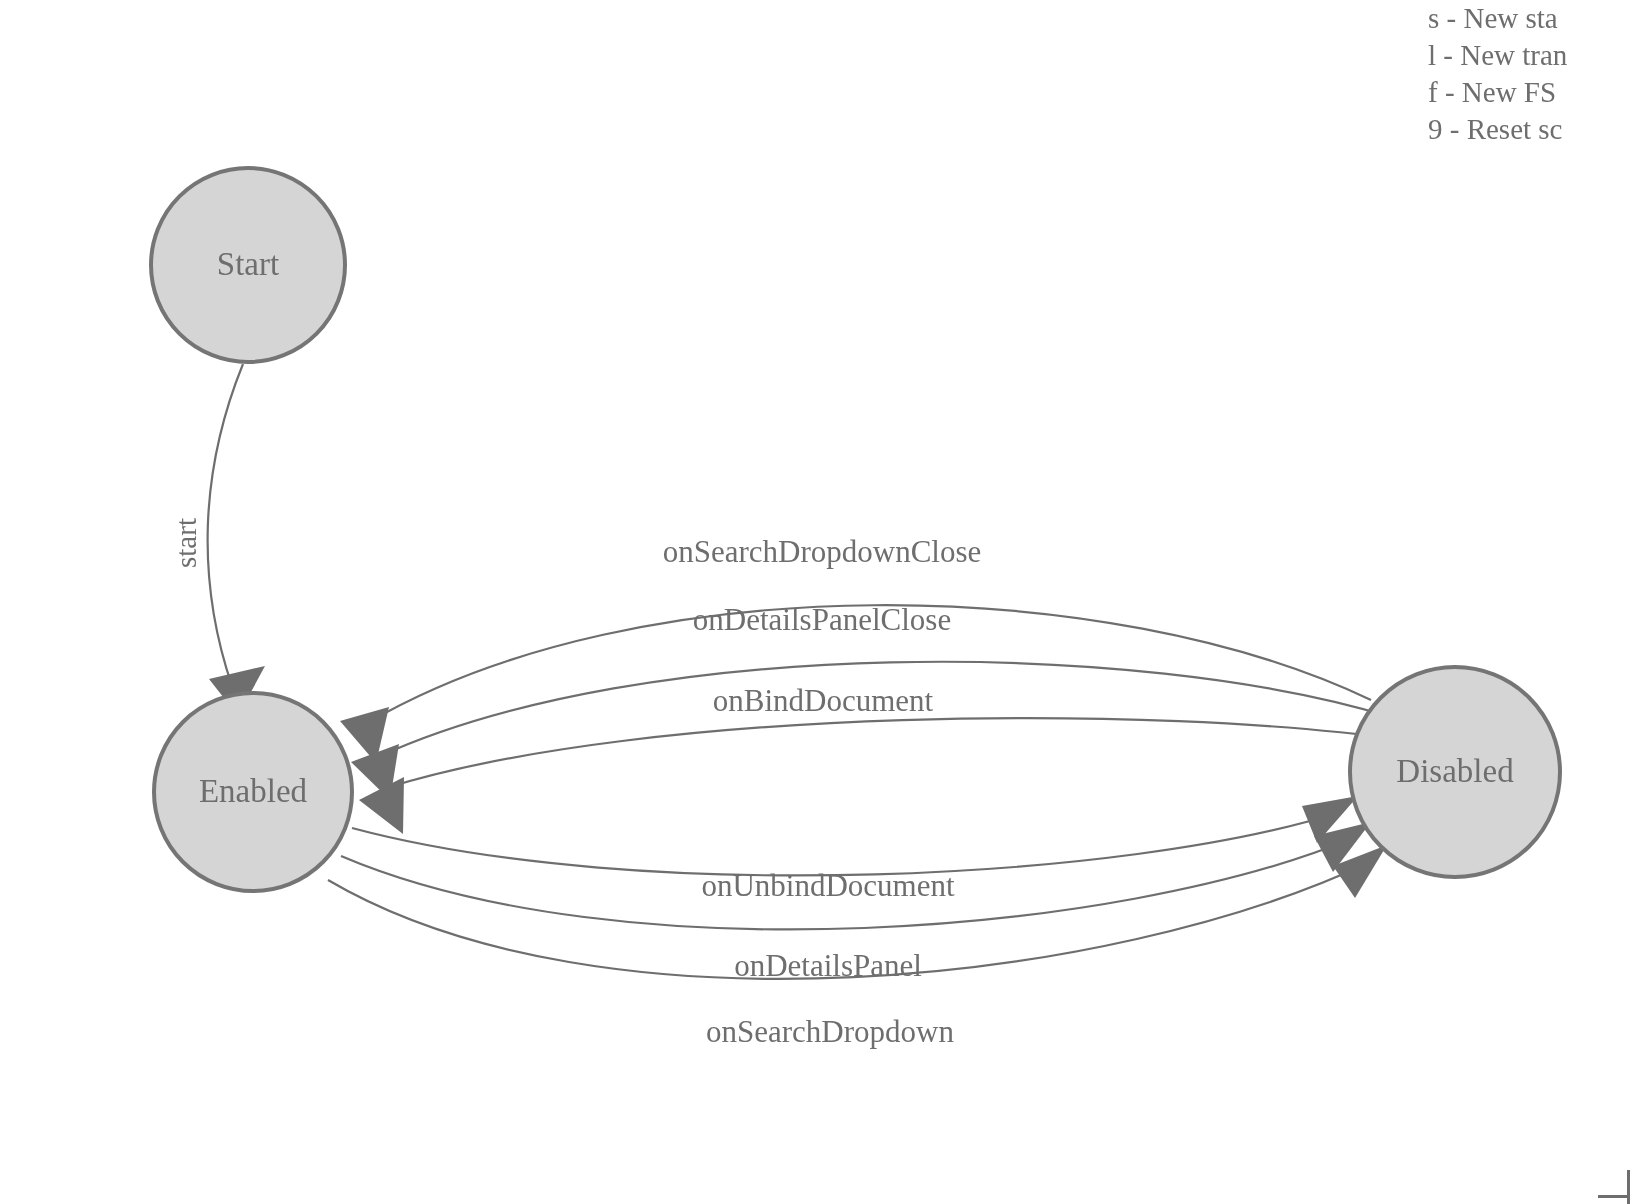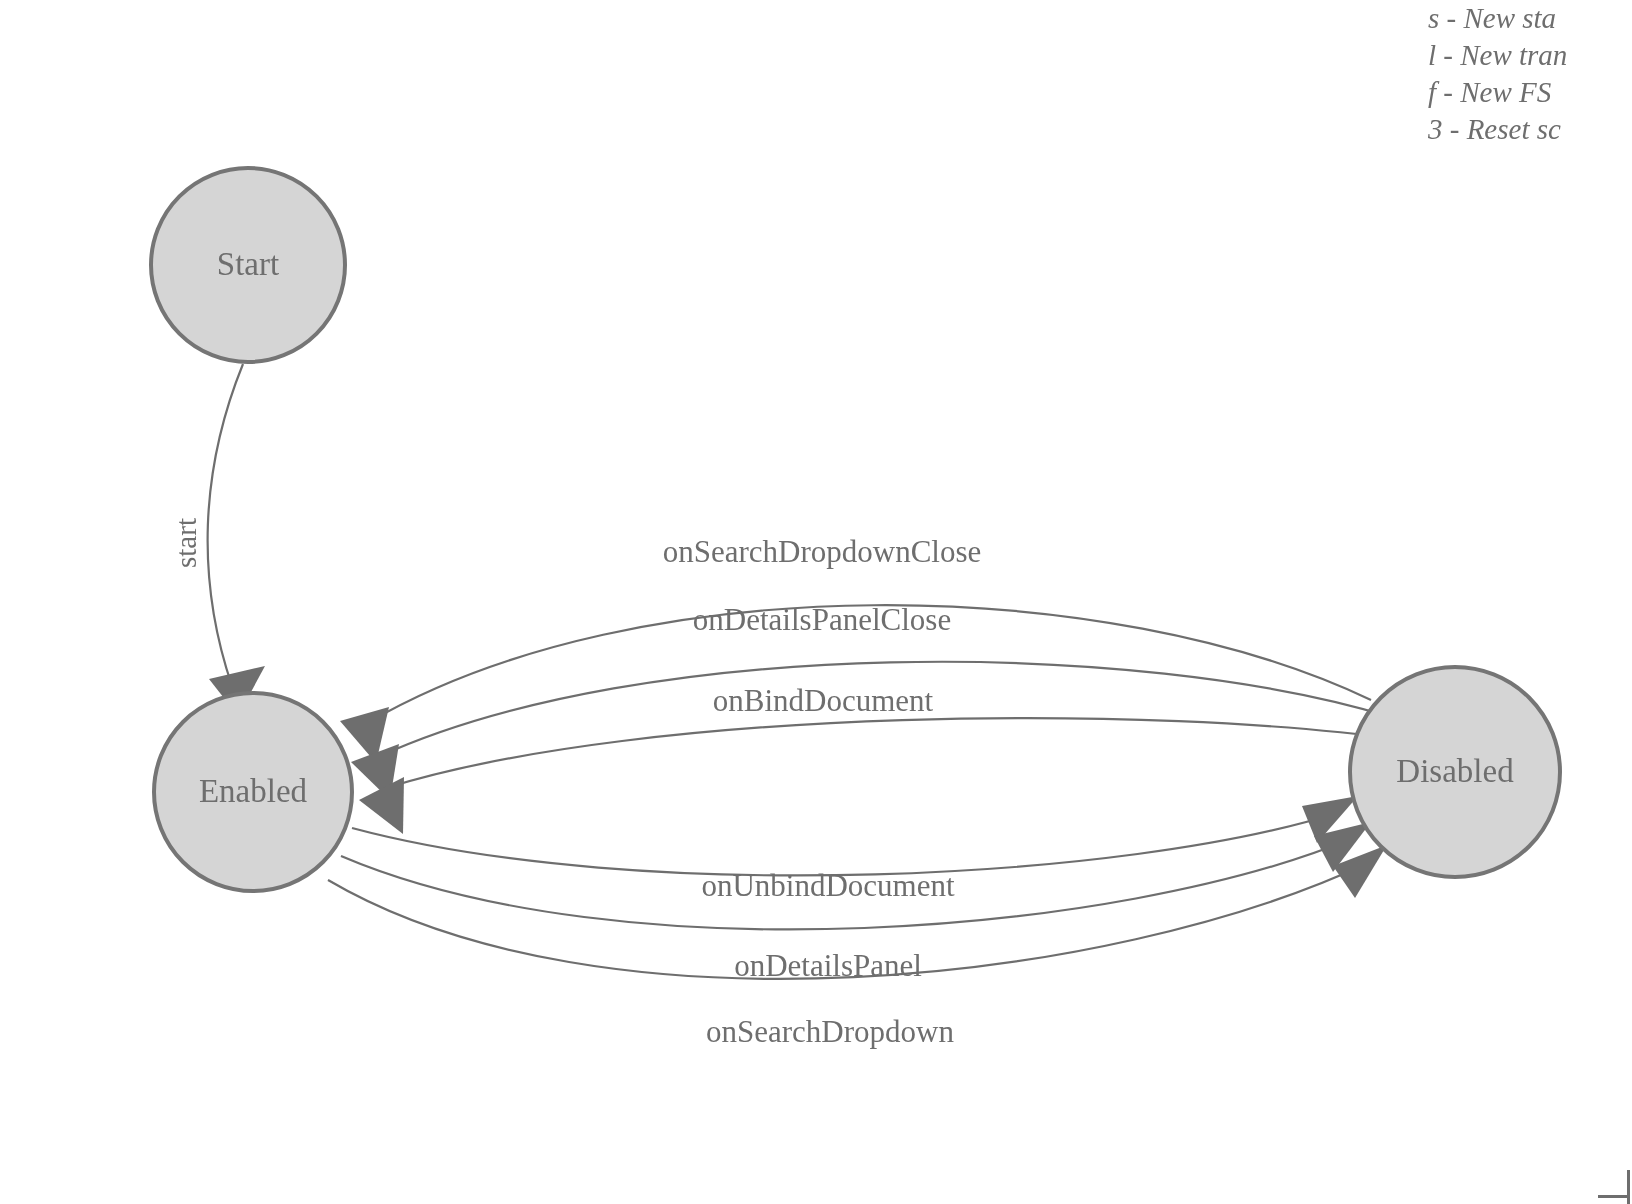--- a/index.html
+++ b/index.html
@@ -60,21 +60,20 @@
     font-size: 29px;
     text-anchor: middle;
   }
   #help-panel {
     position: absolute;
     left: 1428px;
     top: 0px;
     width: 204px;
     overflow: hidden;
     pointer-events: none;
-    font-style: italic;
   }
   .help-line {
     color: #6e6e6e;
     font-family: "Liberation Serif", "DejaVu Serif", serif;
     font-size: 29px;
     line-height: 37px;
     white-space: pre;
   }
   #scroll-corner-v {
     position: absolute;
@@ -156,19 +155,19 @@
       <circle class="node-circle" cx="1455" cy="772" r="105"></circle>
       <text class="node-label" x="1455" y="774">Disabled</text>
     </g>
 
   </svg>
 
   <div id="help-panel">
     <div class="help-line">s - New sta</div>
     <div class="help-line">l - New tran</div>
     <div class="help-line">f - New FS</div>
-    <div class="help-line">3 - Reset sc</div>
+    <div class="help-line">9 - Reset sc</div>
   </div>
 
   <div id="scroll-corner-v"></div>
   <div id="scroll-corner-h"></div>
 
 </div>
 
 </body></html>

